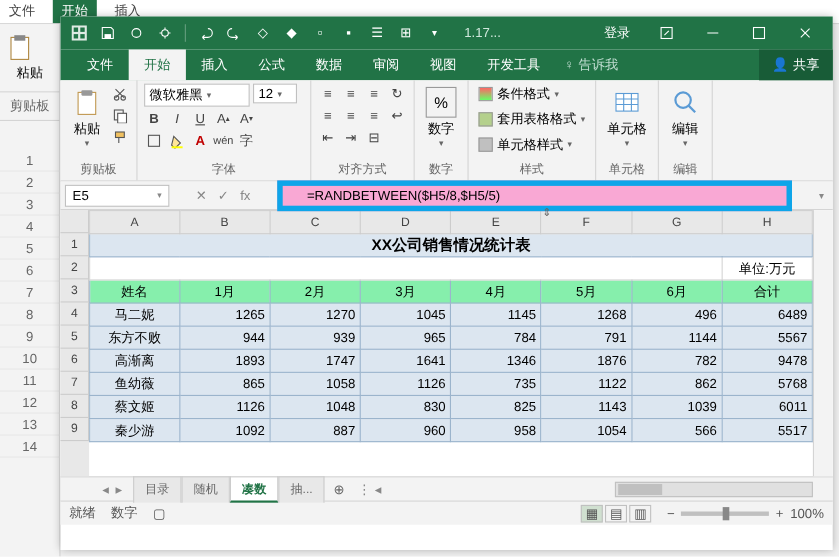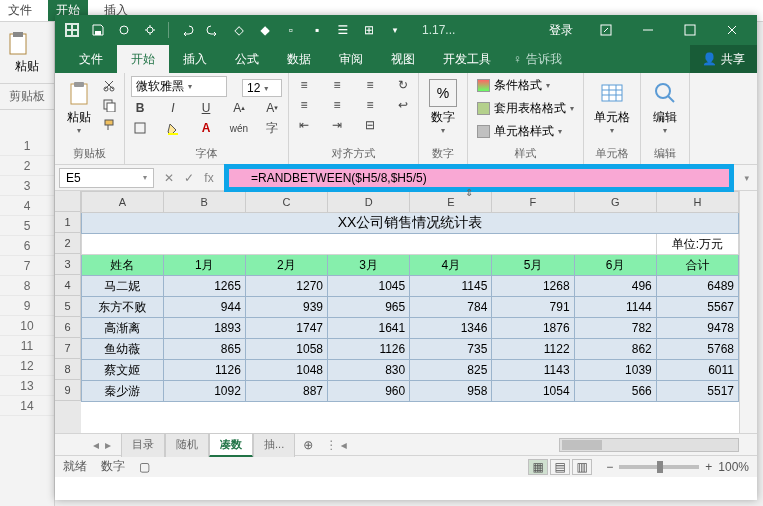--- a/index.html
+++ b/index.html
@@ -23,45 +23,45 @@
 .ribbon-tabs .tab{padding:0 14px;display:flex;align-items:center;cursor:pointer}
 .ribbon-tabs .tab.act{background:#f3f3f3;color:#217346}
 .ribbon-tabs .tell{color:#c0ddd1;margin-left:8px;display:flex;align-items:center;gap:4px}
 .ribbon-tabs .sp{flex:1}
 .ribbon-tabs .share{background:#185c37;padding:0 12px;display:flex;align-items:center;gap:4px}
 .ribbon{background:#f3f3f3;height:92px;display:flex;border-bottom:1px solid #d4d4d4}
 .grp{border-right:1px solid #d4d4d4;display:flex;flex-direction:column;padding:3px 6px}
 .grp-body{flex:1;display:flex;gap:3px;align-items:flex-start}
 .grp-lbl{text-align:center;color:#666;font-size:11px;padding-top:1px}
 .vcol{display:flex;flex-direction:column;gap:2px}
-.hrow{display:flex;gap:15px;align-items:flex-end}
+.hrow{display:flex;gap:3px;align-items:flex-start}
 .btn-big{text-align:center;padding:3px 4px;cursor:pointer;border-radius:2px}
 .btn-big .ic{width:28px;height:28px;margin:0 auto 2px}
 .sb{width:18px;height:18px;display:flex;align-items:center;justify-content:center;cursor:pointer;border-radius:2px;color:#444}
 .sel{border:1px solid #c0c0c0;padding:1px 4px;background:#fff;font-size:11px;display:flex;align-items:center;gap:4px}
 .sel .ar{font-size:8px;color:#666}
 .txtbtn{display:flex;align-items:center;gap:4px;cursor:pointer;padding:1px 3px;border-radius:2px}
 .swatch{width:13px;height:13px;border:1px solid #999}
-.fbar{background:#f3f3f3;height:26px;display:flex;align-items:center;border-bottom:1px solid #d4d4d4;padding:0 4px;gap:6px}
+.fbar{background:#f3f3f3;height:26px;display:flex;align-items:center;border-bottom:1px solid #d4d4d4;padding:0 4px;gap:20px}
 .namebox{border:1px solid #c0c0c0;background:#fff;width:95px;padding:2px 6px;display:flex;justify-content:space-between;align-items:center}
 .fx-btns{display:flex;gap:2px;color:#888}
 .fx-btns span{width:18px;text-align:center;cursor:pointer}
 .formula{flex:1;border:5px solid #0ea5e9;background:#f9a8d4;padding:2px 22px;position:relative}
 .cursor-ind{position:absolute;left:236px;top:18px;font-size:10px;color:#666}
 .sheet{height:242px;display:flex;background:#fff}
 .rowh{width:26px;background:#e8e8e8}
 .rowh div{height:21px;border-bottom:1px solid #ccc;border-right:1px solid #ccc;text-align:center;line-height:21px;color:#444;font-size:11px}
 .rowh .corner{background:#e8e8e8;height:21px}
 .grid{flex:1;overflow:auto}
 .grid table{border-collapse:collapse;width:100%}
 .grid th{background:#e8e8e8;border:1px solid #ccc;height:21px;font-weight:normal;color:#444;font-size:11px;width:84px}
 .grid td{border:1px solid #9bb4cc;height:21px;padding:0 4px;background:#dce6f0;text-align:right}
 .grid td.lt{text-align:center}
 .grid td.ct{text-align:center}
-.grid .title-row td{font-size:14px;font-weight:normal;background:#dce6f0}
+.grid .title-row td{font-size:14px;font-weight:bold;background:#dce6f0}
 .grid .hdr td{font-weight:normal;background:#86efac}
 .grid .nob td{border-color:#d4d4d4;background:#fff}
 .scroll-v{width:18px;background:#f3f3f3;border-left:1px solid #d4d4d4}
 .sheettabs{height:22px;background:#f3f3f3;display:flex;align-items:center;border-top:1px solid #d4d4d4;padding-left:36px;gap:0}
 .sheettabs .nav{display:flex;gap:2px;margin-right:8px;color:#888}
 .sheettabs .nav span{cursor:pointer;padding:0 2px}
 .sheettabs .st{padding:3px 10px;border:1px solid #ccc;border-bottom:none;background:#fff;cursor:pointer;color:#217346;font-size:11px}
 .sheettabs .st.act{background:#fff;border-bottom:2px solid #217346;color:#217346;font-weight:bold}
 .sheettabs .st:not(.act){background:#e8e8e8;color:#666}
 .sheettabs .add{color:#666;padding:0 8px;cursor:pointer}

